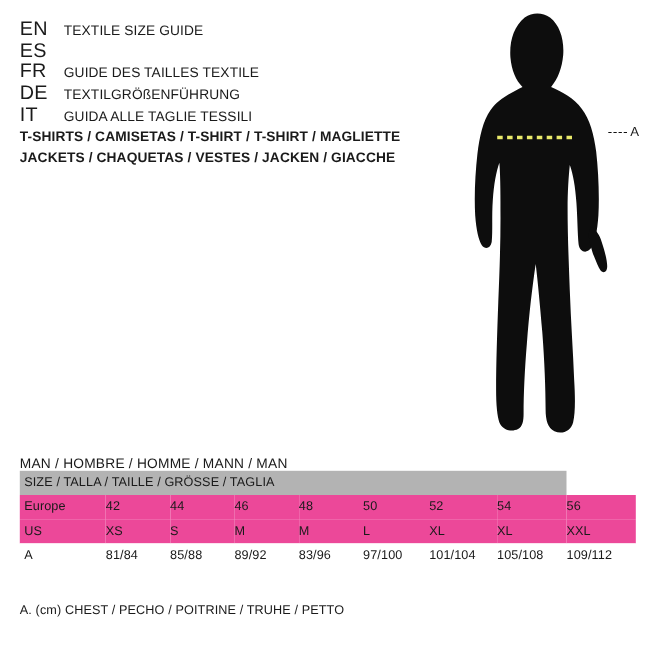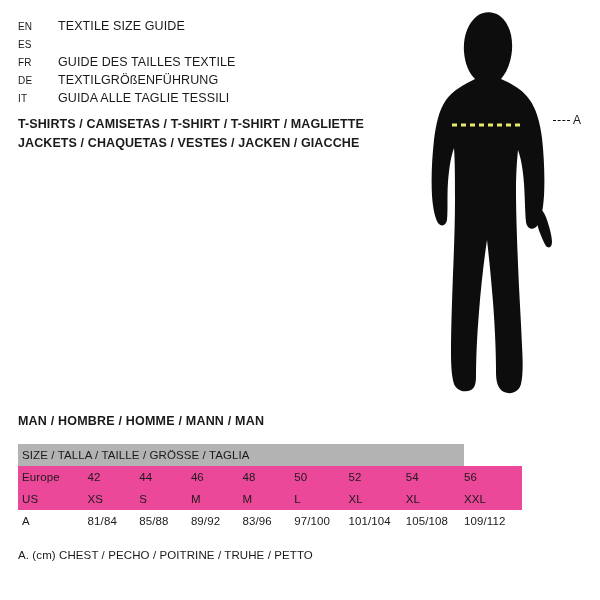--- a/index.html
+++ b/index.html
@@ -30,21 +30,21 @@
   }
   .lang-row {
     display: flex;
     align-items: baseline;
     line-height: 17px;
     margin-bottom: 1px;
   }
   .lang-code {
     width: 40px;
     flex: 0 0 40px;
-    font-size: 10px;
+    font-size: 18px;
     letter-spacing: 0.2px;
   }
   .lang-text {
     font-size: 12.5px;
     letter-spacing: 0.1px;
   }
 
   .garment-block {
     position: absolute;
     left: 18px;
@@ -84,29 +84,29 @@
     height: 1px;
     border-top: 1.5px dashed #111;
   }
 
   
   .man-title {
     position: absolute;
     left: 18px;
     top: 414px;
     font-size: 12.5px;
-    font-weight: bold;
+    font-weight: normal;
     letter-spacing: 0.2px;
   }
 
   table.sizes {
     position: absolute;
     left: 18px;
-    top: 444px;
-    width: 504px;
+    top: 428px;
+    width: 560px;
     border-collapse: collapse;
     font-size: 11.5px;
   }
   table.sizes td {
     padding: 3px 0 3px 0;
     height: 16px;
     vertical-align: middle;
     letter-spacing: 0.1px;
   }
   tr.head td {

